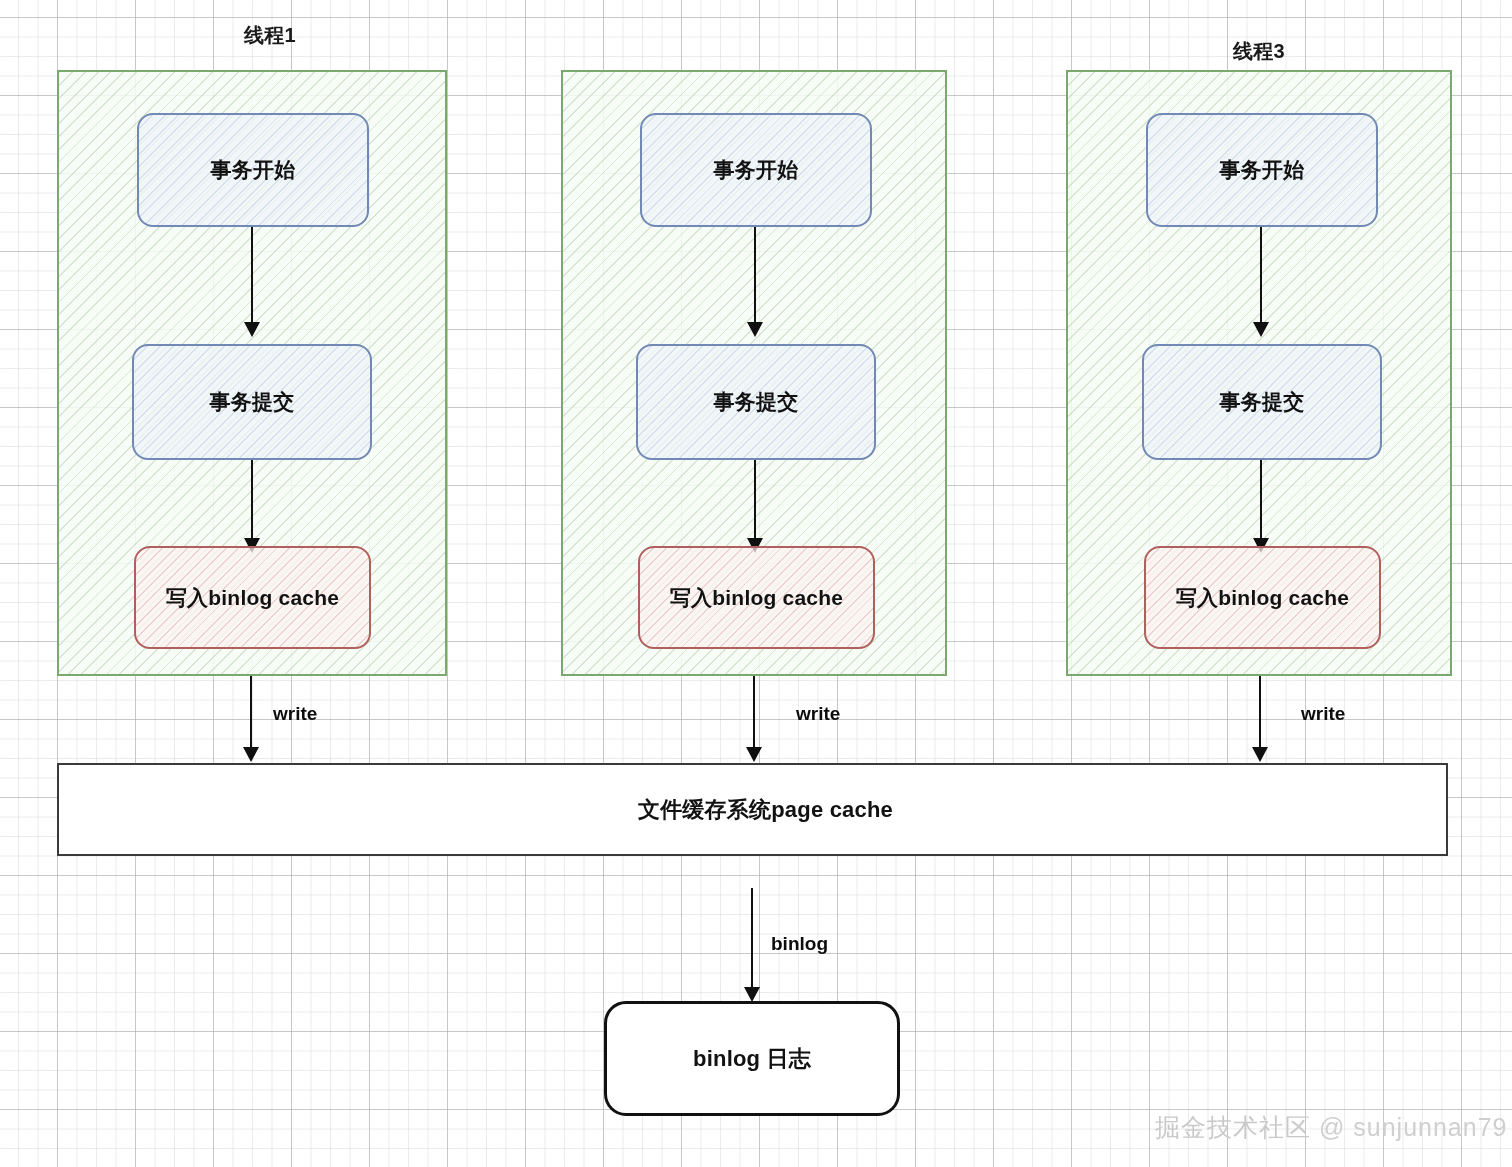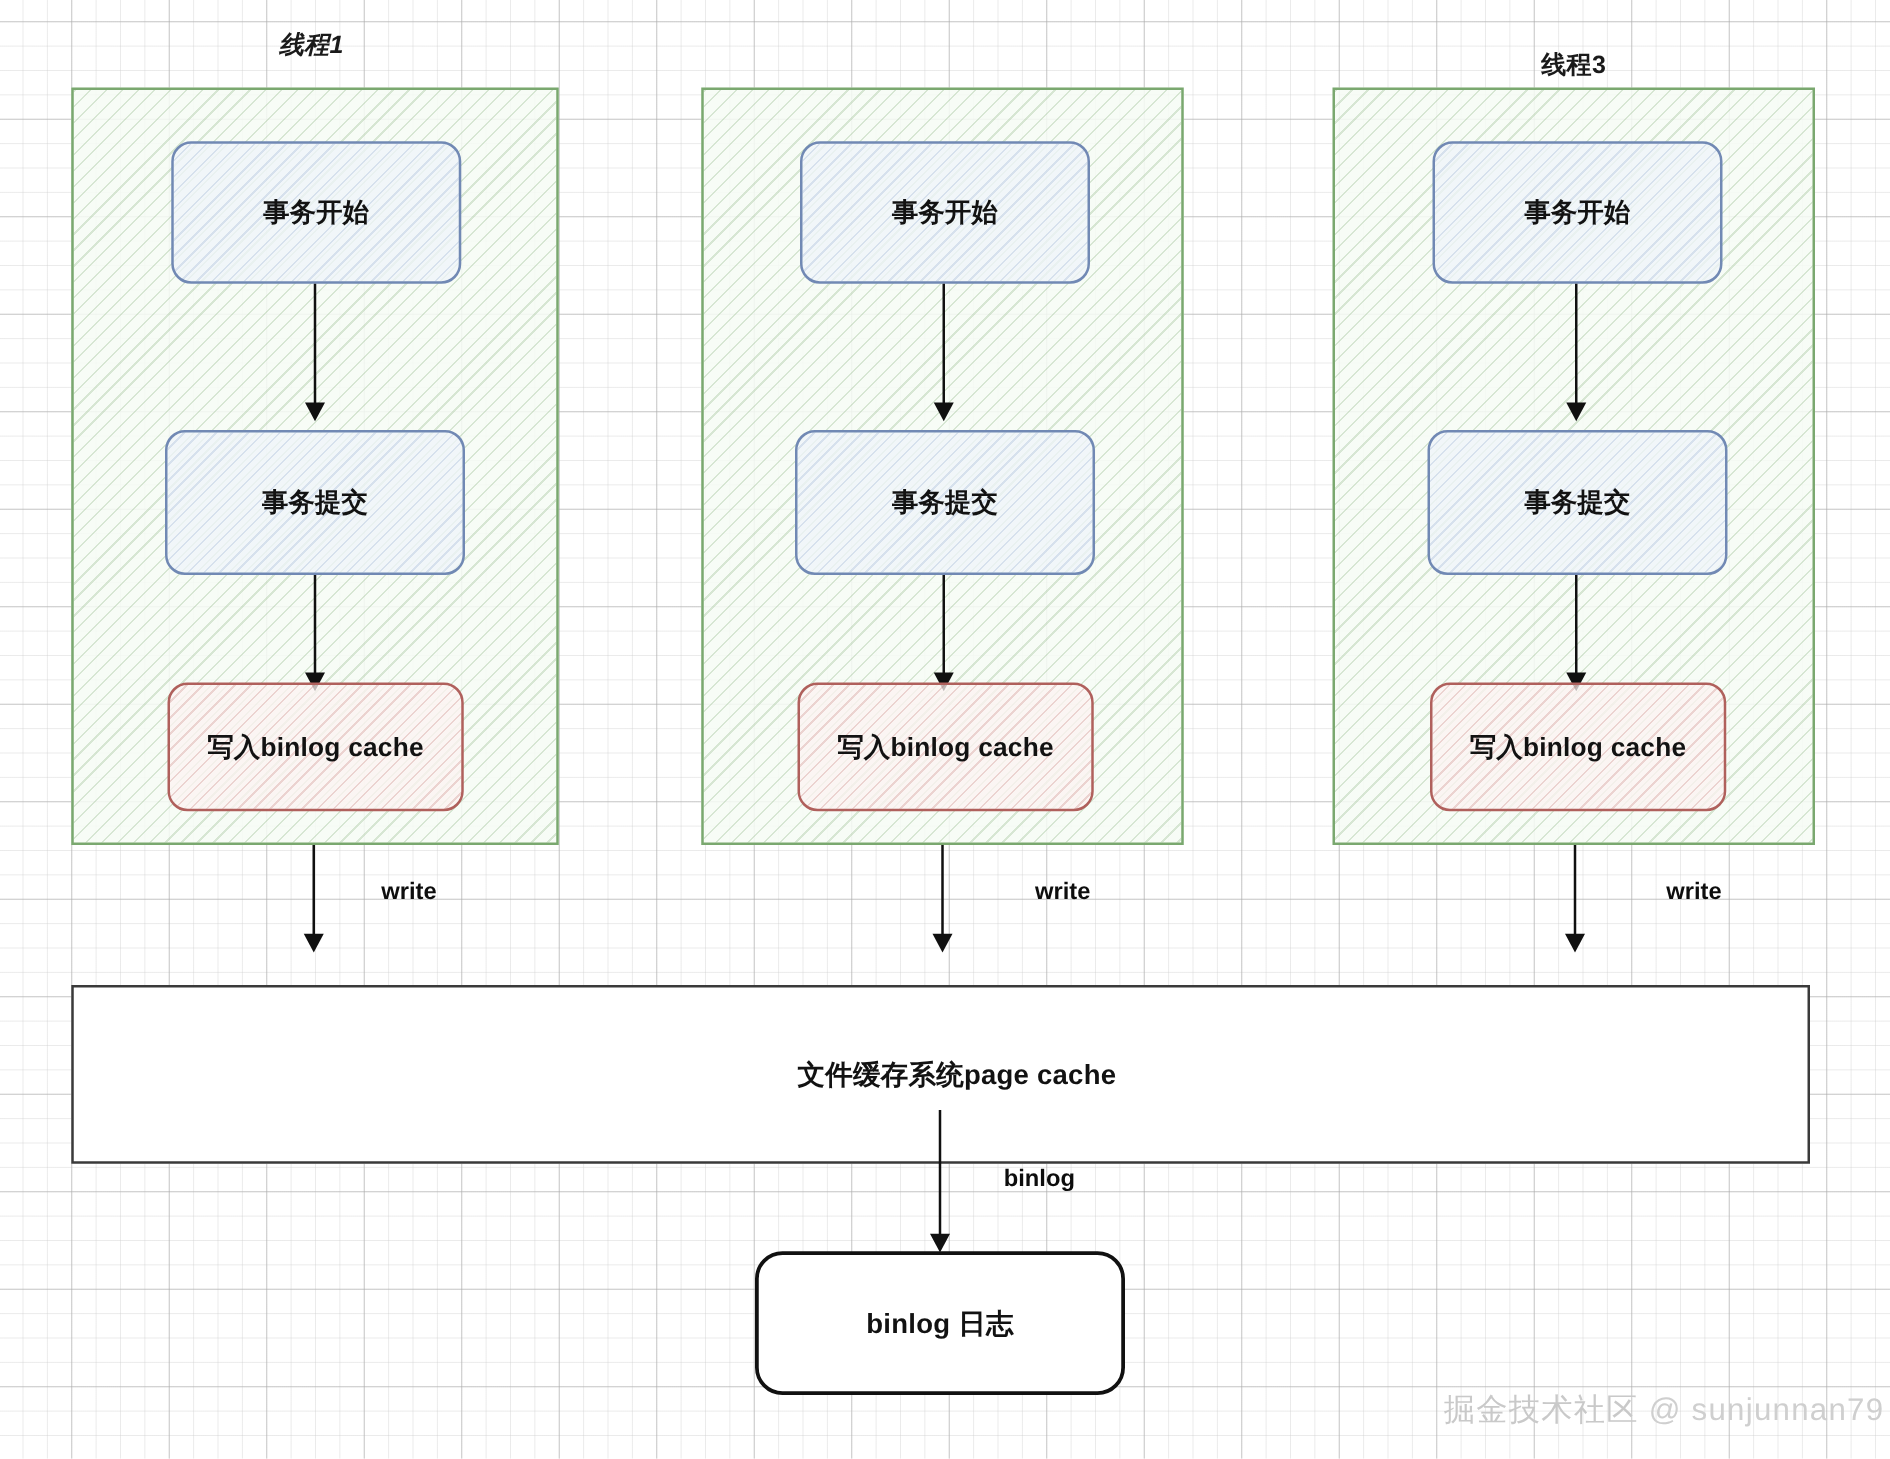--- a/index.html
+++ b/index.html
@@ -109,39 +109,38 @@
     width: 0; height: 0;
     border-left: 8.5px solid transparent;
     border-right: 8.5px solid transparent;
     border-top: 15px solid #101010;
   }
   .edge-label {
     font-size: 19px;
     font-weight: 700;
     color: #0d0d0d;
     white-space: nowrap;
-    margin-left: 32px;
   }
 
   
   .watermark {
     font-size: 25px;
     color: #c9c9c9;
     font-weight: 500;
     white-space: nowrap;
     letter-spacing: 1px;
   }
   .watermark .wm-handle { color: #cfcfcf; text-align: center; }
 </style>
 </head>
 <body>
 
 <div id="canvas">
 
-  <div class="abs thread-title" style="left:54px; top:22px; width:390px;font-style:italic;">线程1</div>
+  <div class="abs thread-title" style="left:75px; top:22px; width:390px;">线程1</div>
 
   <div class="abs lane" style="left:57px; top:70px; width:390px; height:606px;"></div>
 
   <div class="abs node node-blue" style="left:137px; top:113px; width:232px; height:114px;">事务开始</div>
 
   <div class="abs arrow-line" style="left:251px; top:227px; height:96px;"></div>
   <div class="abs arrow-head" style="left:243.5px; top:322px;"></div>
 
   <div class="abs node node-blue" style="left:132px; top:344px; width:240px; height:116px;">事务提交</div>
 
@@ -186,21 +185,21 @@
 
   <div class="abs arrow-line" style="left:1260px; top:460px; height:79px;"></div>
   <div class="abs arrow-head" style="left:1252.5px; top:538px;"></div>
 
   <div class="abs node node-red" style="left:1144px; top:546px; width:237px; height:103px;">写入binlog cache</div>
 
   <div class="abs arrow-line" style="left:1259px; top:676px; height:72px;"></div>
   <div class="abs arrow-head" style="left:1251.5px; top:747px;"></div>
   <div class="abs edge-label" style="left:1301px; top:703px;">write</div>
 
-  <div class="abs node node-plain" style="left:57px; top:788px; width:1391px; height:143px; font-size:22px;padding-left:26px;">文件缓存系统page cache</div>
+  <div class="abs node node-plain" style="left:57px; top:763px; width:1391px; height:93px; font-size:22px;padding-left:26px;">文件缓存系统page cache</div>
 
   <div class="abs arrow-line" style="left:751px; top:888px; height:100px;"></div>
   <div class="abs arrow-head" style="left:743.5px; top:987px;"></div>
   <div class="abs edge-label" style="left:771px; top:933px;">binlog</div>
 
   <div class="abs node node-black" style="left:604px; top:1001px; width:296px; height:115px; font-size:22px;border-radius:22px;">binlog 日志</div>
 
   <div class="abs watermark" style="left:1155px; top:1111px;">
     <span>掘金技术社区</span>
     <span class="wm-handle">@ sunjunnan79</span>

